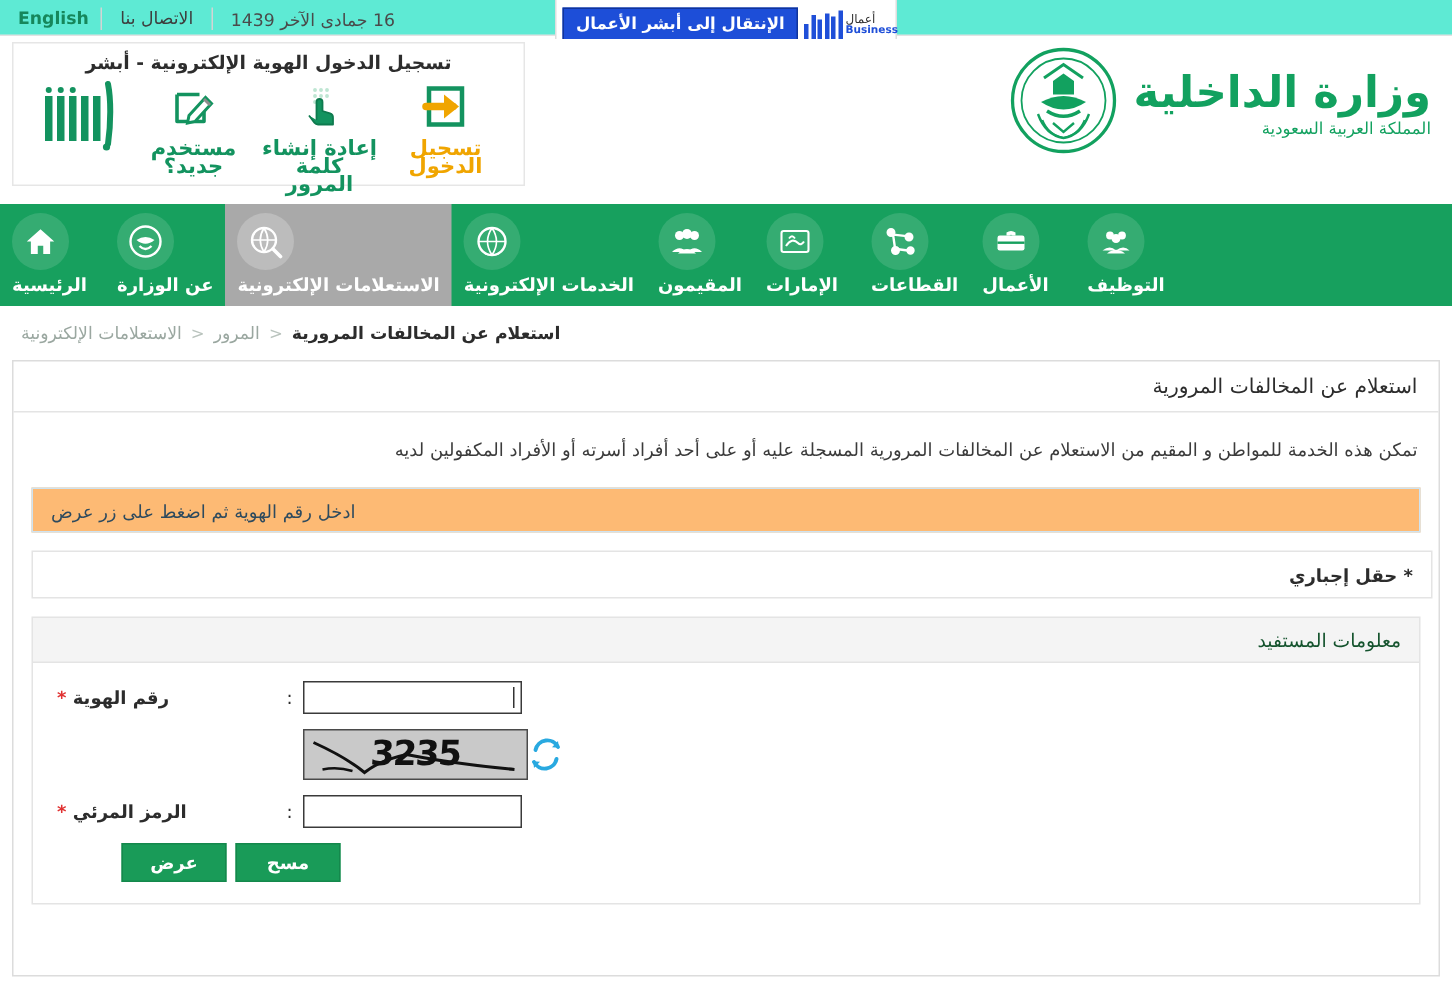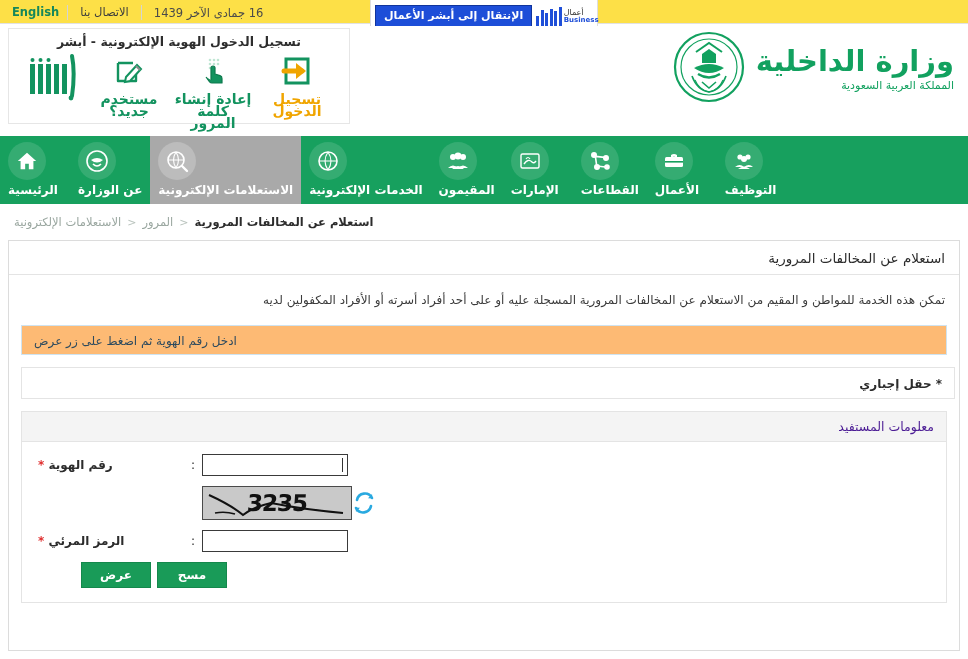--- a/index.html
+++ b/index.html
@@ -10,21 +10,21 @@
     background: #ffffff;
     font-family: "DejaVu Sans", "Liberation Sans", sans-serif;
     overflow: hidden;
   }
   .page { position: relative; width: 968px; height: 659px; background: #fff; }
 
   
   .topbar {
     position: absolute; top: 0; right: 0; left: 0; height: 24px;
     border-bottom: 1px solid #e2e2e2;
-    background: #fde047;
+    background: #5eead4;
     direction: rtl;
   }
   .topbar-inner {
     position: absolute; left: 0; top: 0; height: 25px;
     display: flex; flex-direction: row-reverse; align-items: center;
     direction: rtl;
   }
   .top-link {
     font-size: 11.5px; color: #3d3d3d; padding: 0 12px; line-height: 25px;
     white-space: nowrap; text-decoration: none;
@@ -155,21 +155,21 @@
     margin: 12px 4px 0 12px; border: 1px solid #e4e4e4; background: #fff;
     height: 32px; line-height: 32px; padding: 0 12px;
     font-size: 12px; color: #2c2c2c; text-align: right; font-weight: bold;
   }
   .section {
     margin: 12px 12px 0 12px; border: 1px solid #e4e4e4; background: #fff;
   }
   .section-head {
     height: 30px; line-height: 30px; padding: 0 12px;
     background: #f4f4f4; border-bottom: 1px solid #e4e4e4;
-    font-size: 12.5px; color: #4c1d95; text-align: right;
+    font-size: 12.5px; color: #14532d; text-align: right;
   }
   .section-body { padding: 12px 12px 14px 12px; }
 
   .frow { display: flex; flex-direction: row-reverse; align-items: center; margin-bottom: 10px; }
   .flabel {
     width: 150px; text-align: left; padding-left: 4px;
     font-size: 12px; font-weight: bold; color: #2c2c2c; white-space: nowrap;
   }
   .star { color: #e03131; font-weight: bold; }
   .fcolon { width: 18px; text-align: center; font-size: 12px; color: #2c2c2c; }

